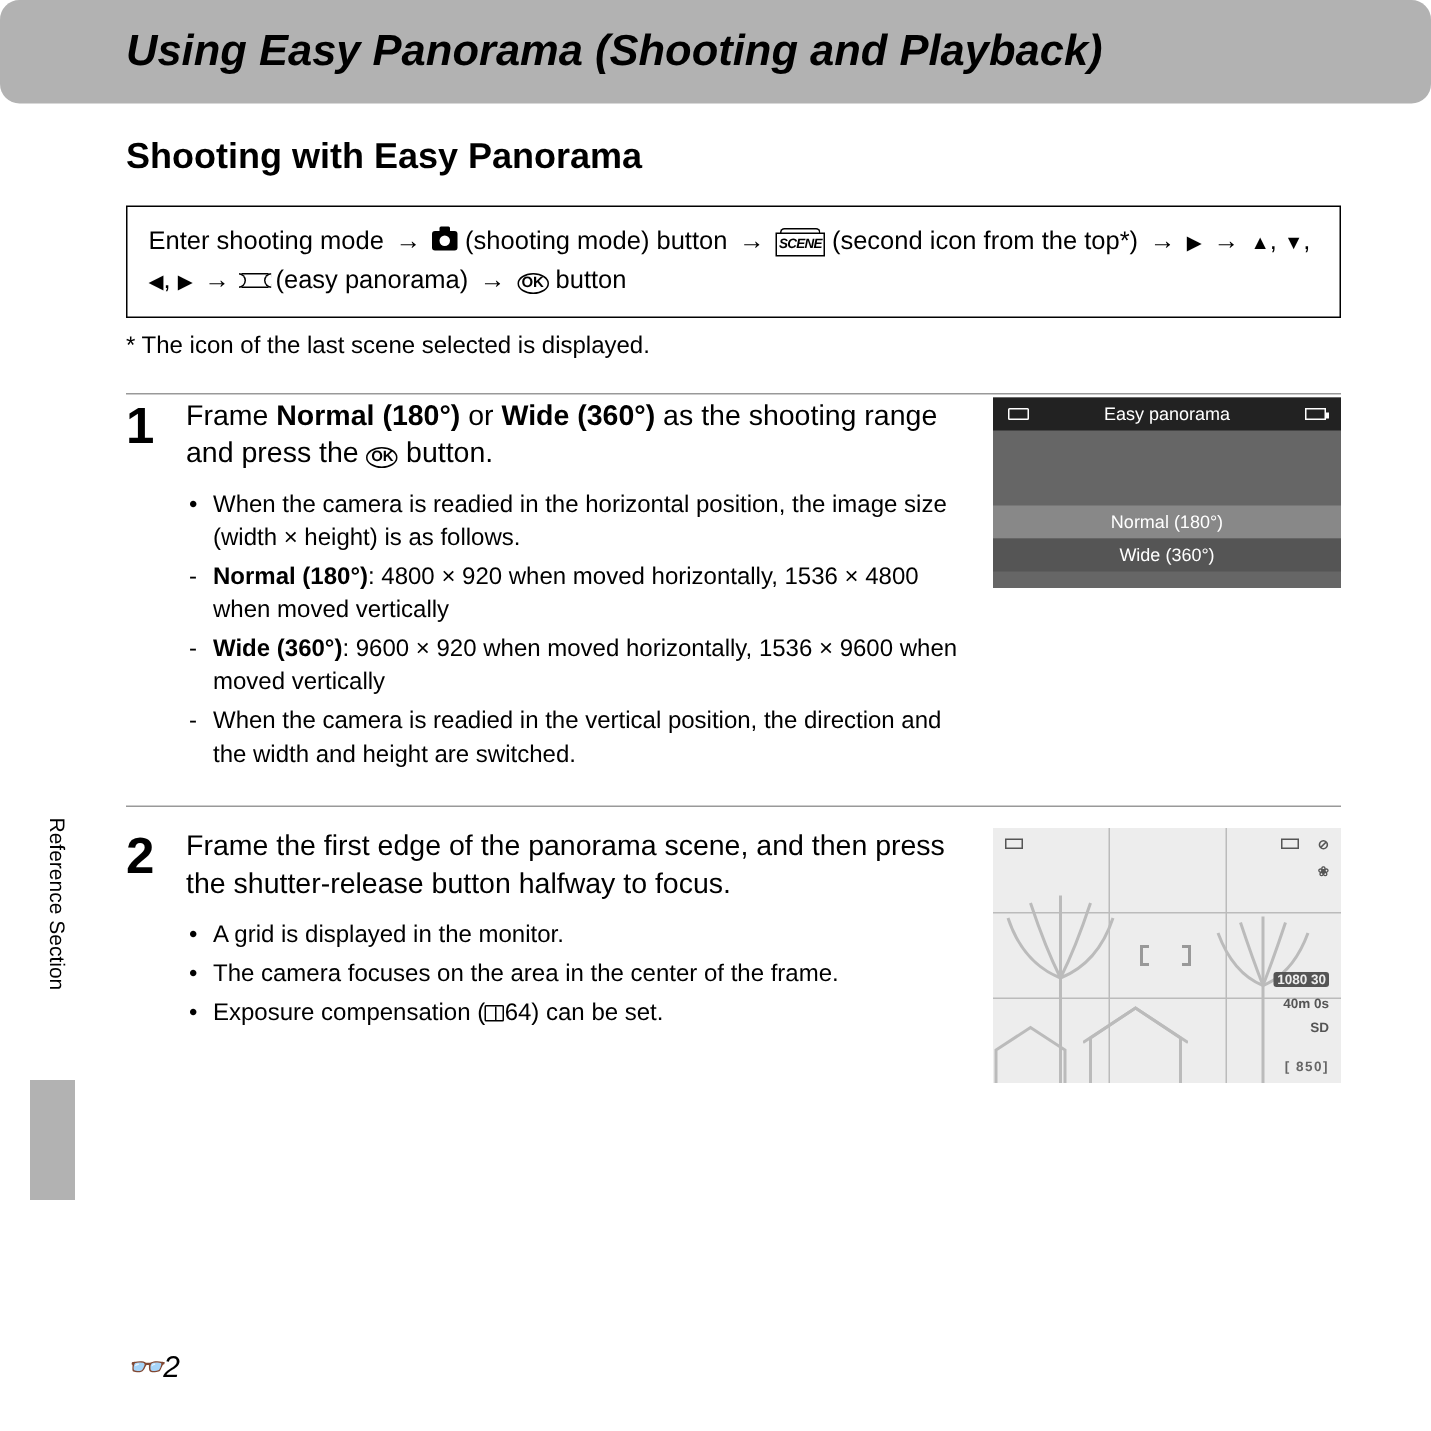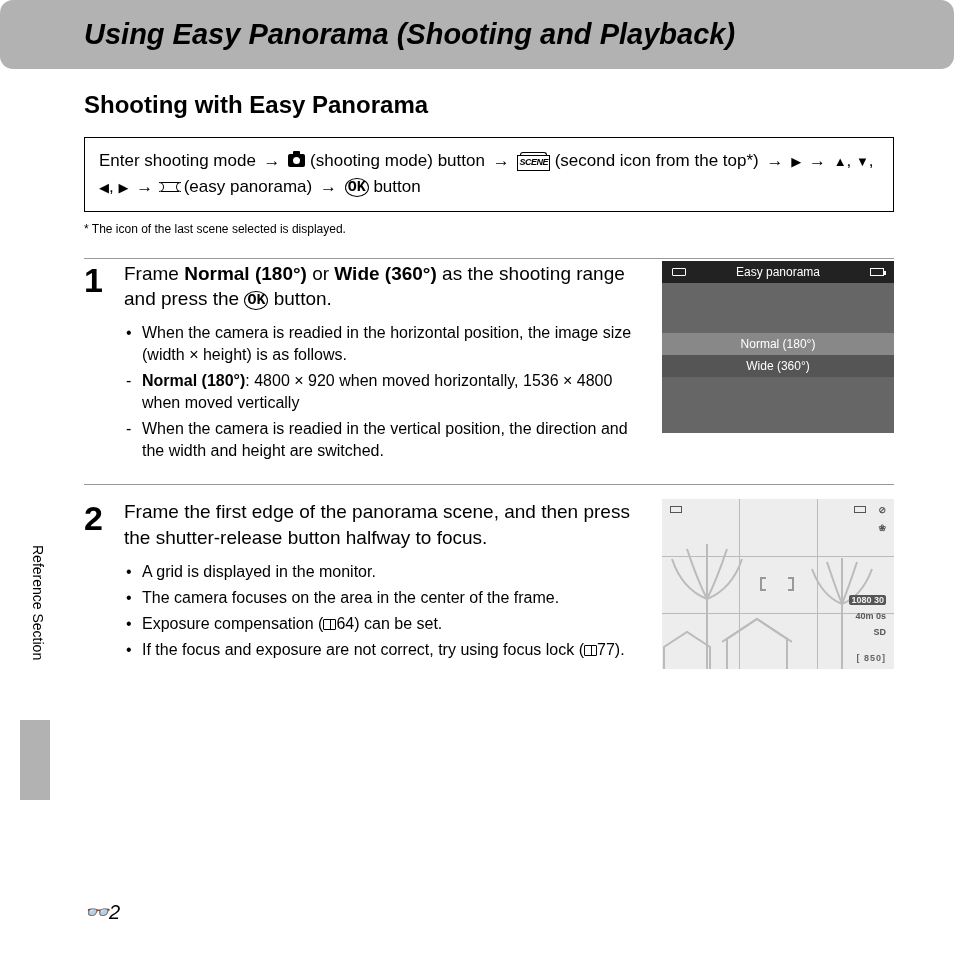--- a/index.html
+++ b/index.html
@@ -30,21 +30,21 @@
   }
   .instruction-box {
     border: 1px solid #000;
     margin: 0 60px 10px 84px;
     padding: 10px 14px;
     font-size: 17px;
     line-height: 1.55;
   }
   .arrow::before { content: "→"; font-weight: bold; padding: 0 3px; }
   .footnote {
-    font-size: 12px;
+    font-size: 16px;
     margin: 6px 60px 22px 84px;
     color: #000;
   }
   .footnote::before { content: "* "; }
   .steps { margin: 0 60px 0 84px; border-top: 1px solid #999; padding-top: 2px; }
   .step { display: flex; margin-bottom: 18px; border-top: none; }
   .step + .step { border-top: 1px solid #999; padding-top: 14px; }
   .step-num {
     font-size: 34px;
     font-weight: bold;
@@ -81,37 +81,37 @@
     padding-left: 18px;
     position: relative;
     margin-bottom: 4px;
   }
   ul.dashes > li::before {
     content: "-";
     position: absolute;
     left: 2px;
   }
   .bold { font-weight: bold; }
-  .ok { display: inline-block; border: 1.5px solid #000; border-radius: 50%; font-size: 15px; padding: 1px 2px; font-weight: bold; vertical-align: 1px; line-height: 1; font-family: Liberation Mono, monospace; }
+  .ok { display: inline-block; border: 1.5px solid #000; border-radius: 50%; font-size: 10px; padding: 1px 2px; font-weight: bold; vertical-align: 1px; line-height: 1; }
   .tri { font-size: 13px; }
   .camera-ic { display: inline-block; width: 17px; height: 13px; background: #000; border-radius: 2px; position: relative; vertical-align: -1px; }
   .camera-ic::before { content: ""; position: absolute; top: -3px; left: 5px; width: 7px; height: 4px; background: #000; border-radius: 1px 1px 0 0; }
   .camera-ic::after { content: ""; position: absolute; top: 3px; left: 5px; width: 7px; height: 7px; background: #fff; border-radius: 50%; }
   .scene-ic { display: inline-block; font-size: 9px; font-weight: bold; border: 1px solid #000; padding: 0 1px; vertical-align: 1px; letter-spacing: -0.5px; position: relative; font-style: italic; }
   .scene-ic::before { content: ""; position: absolute; top: -4px; left: 2px; right: 2px; height: 3px; border: 1px solid #000; border-bottom: none; border-radius: 3px 3px 0 0; }
   .pano-ic { display: inline-block; width: 18px; height: 10px; border: 1.5px solid #000; border-left: none; border-right: none; position: relative; vertical-align: 0; }
   .pano-ic::before, .pano-ic::after { content: ""; position: absolute; top: -1px; bottom: -1px; width: 4px; border: 1.5px solid #000; }
   .pano-ic::before { left: -2px; border-radius: 0 100% 100% 0 / 0 50% 50% 0; border-left: none; }
   .pano-ic::after { right: -2px; border-radius: 100% 0 0 100% / 50% 0 0 50%; border-right: none; }
   .book-ic { display:inline-block; width:13px; height:11px; border:1.2px solid #000; border-radius:1px; vertical-align:-1px; position:relative; }
   .book-ic::after { content:""; position:absolute; left:50%; top:0; bottom:0; width:1px; background:#000; }
 
   
   .screen1 {
-    width: 232px; height: 172px;
+    width: 232px; height: 127px;
     background: #666;
     flex-shrink: 0;
     position: relative;
     color: #fff;
     font-size: 12px;
   }
   .screen1 .titlebar {
     height: 22px; background: #222;
     display: flex; align-items: center; justify-content: center;
     position: relative;
@@ -220,20 +220,21 @@
     <div class="step-body">
       <div class="step-text">
         <div class="step-heading">
           <span>Frame </span><span class="bold">Normal (180°)</span><span> or </span><span class="bold">Wide (360°)</span><span> as the shooting range and press the </span><span class="ok">OK</span><span> button.</span>
         </div>
         <ul class="dots">
           <li>When the camera is readied in the horizontal position, the image size (width × height) is as follows.</li>
         </ul>
         <ul class="dashes">
           <li><span class="bold">Normal (180°)</span><span>: 4800 × 920 when moved horizontally, 1536 × 4800 when moved vertically</span></li>
+          <li><span class="bold">Wide (360°)</span><span>: 9600 × 920 when moved horizontally, 1536 × 9600 when moved vertically</span></li>
           <li>When the camera is readied in the vertical position, the direction and the width and height are switched.</li>
         </ul>
       </div>
       <div class="screen1">
         <div class="titlebar">
           <div class="pano-mini"></div>
           <span>Easy panorama</span>
           <div class="batt"></div>
         </div>
         <div class="options">
@@ -246,21 +247,20 @@
 
   <div class="step">
     <div class="step-num">2</div>
     <div class="step-body">
       <div class="step-text">
         <div class="step-heading">Frame the first edge of the panorama scene, and then press the shutter-release button halfway to focus.</div>
         <ul class="dots">
           <li>A grid is displayed in the monitor.</li>
           <li>The camera focuses on the area in the center of the frame.</li>
           <li>Exposure compensation (<span class="book-ic"></span>64) can be set.</li>
-          <li>If the focus and exposure are not correct, try using focus lock (<span class="book-ic"></span>77).</li>
         </ul>
       </div>
       <div class="screen2">
         <div class="grid-line gv1"></div>
         <div class="grid-line gv2"></div>
         <div class="grid-line gh1"></div>
         <div class="grid-line gh2"></div>
         <div class="palm" style="left:-10px;top:40px">
           <svg width="110" height="130" viewBox="0 0 110 130">
               <g fill="none" stroke="#bbb" stroke-width="2">

